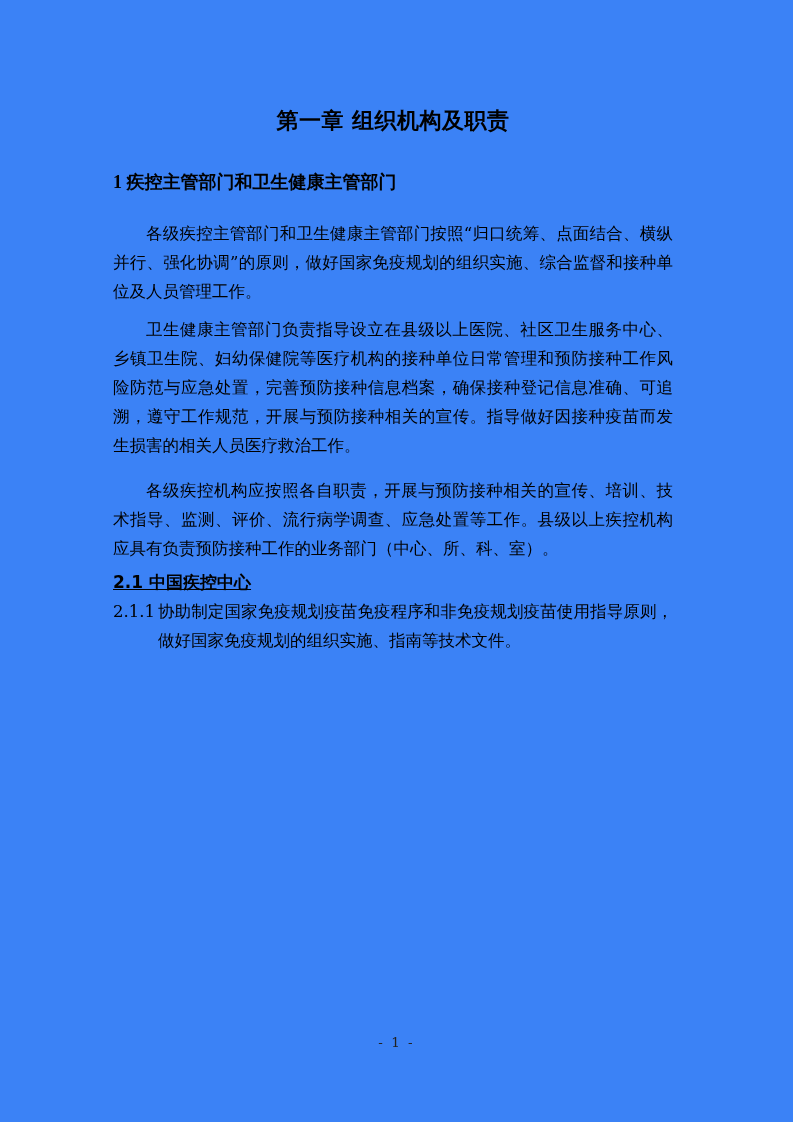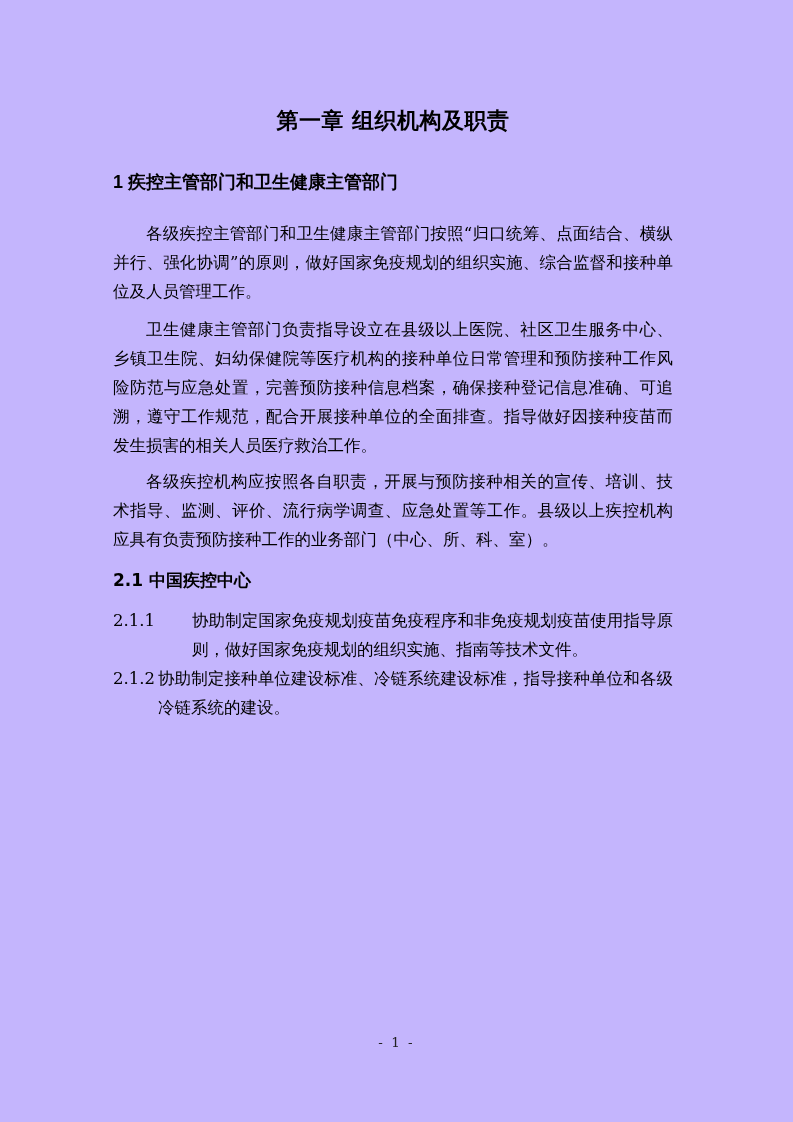--- a/index.html
+++ b/index.html
@@ -5,41 +5,41 @@
   html, body {
     margin: 0;
     padding: 0;
     background: #ffffff;
   }
   .page {
     position: relative;
     width: 793px;
     height: 1122px;
     margin: 0 auto;
-    background: #c4b5fd;
+    background: #3b82f6;
     color: #111111;
     box-sizing: border-box;
     padding: 106px 120px 0 113px;
     font-family: "DejaVu Serif", "Liberation Serif", serif;
     font-size: 16.5px;
     line-height: 29px;
     overflow: hidden;
   }
   .chapter-title {
     margin: 0;
     font-family: "DejaVu Sans", "Liberation Sans", sans-serif;
     font-weight: bold;
     font-size: 22px;
     line-height: 30px;
     text-align: center;
     color: #000000;
     letter-spacing: 0.5px;
   }
   .sec-heading {
-    font-family: Liberation Sans, sans-serif;
+    font-family: Liberation Serif, serif;
     font-weight: bold;
     font-size: 18px;
     line-height: 28px;
     color: #000000;
     margin: 0;
   }
   .subsec-heading {
     font-family: "DejaVu Sans", "Liberation Sans", sans-serif;
     font-weight: bold;
     font-size: 17px;
@@ -64,26 +64,26 @@
     width: 45px;
   }
   .li-text {
     flex: 1 1 auto;
     text-align: justify;
   }
   
   .mt32 { margin-top: 32px; }
   .mt28 { margin-top: 23px; }
   .mt26 { margin-top: 26px; }
-  .mt16 { margin-top: 8px; font-family: Liberation Mono, monospace; }
+  .mt16 { margin-top: 16px; }
   .mt10 { margin-top: 10px; }
   .mt9  { margin-top: 9px; }
-  .mt5  { margin-top: 11px; }
+  .mt5  { margin-top: 5px; text-decoration: underline; }
   .mt4  { margin-top: 4px; }
-  .mt1  { margin-top: 12px; gap: 34px; }
+  .mt1  { margin-top: 1px; }
   .page-footer {
     position: absolute;
     left: 0;
     top: 1033px;
     width: 793px;
     text-align: center;
     font-family: "DejaVu Serif", "Liberation Serif", serif;
     font-size: 13.5px;
     line-height: 18px;
     color: #222222;
@@ -95,33 +95,29 @@
 
 <div class="page">
 
   <h1 class="chapter-title">第一章 组织机构及职责</h1>
 
   <h2 class="sec-heading mt32">1 疾控主管部门和卫生健康主管部门</h2>
 
   <p class="body-para mt28">各级疾控主管部门和卫生健康主管部门按照“归口统筹、点面结合、横纵并行、强化协调”的原则，做好国家免疫规划的组织实施、综合监督和接种单位及人员管理工作。</p>
 
 
-  <p class="body-para mt9">卫生健康主管部门负责指导设立在县级以上医院、社区卫生服务中心、乡镇卫生院、妇幼保健院等医疗机构的接种单位日常管理和预防接种工作风险防范与应急处置，完善预防接种信息档案，确保接种登记信息准确、可追溯，遵守工作规范，配合开展接种单位的全面排查。指导做好因接种疫苗而发生损害的相关人员医疗救治工作。</p>
+  <p class="body-para mt9">卫生健康主管部门负责指导设立在县级以上医院、社区卫生服务中心、乡镇卫生院、妇幼保健院等医疗机构的接种单位日常管理和预防接种工作风险防范与应急处置，完善预防接种信息档案，确保接种登记信息准确、可追溯，遵守工作规范，开展与预防接种相关的宣传。指导做好因接种疫苗而发生损害的相关人员医疗救治工作。</p>
 
 
 
   <p class="body-para mt16">各级疾控机构应按照各自职责，开展与预防接种相关的宣传、培训、技术指导、监测、评价、流行病学调查、应急处置等工作。县级以上疾控机构应具有负责预防接种工作的业务部门（中心、所、科、室）。</p>
 
   <h3 class="subsec-heading mt5">2.1 中国疾控中心</h3>
 
   <div class="list-item mt1">
     <span class="li-num">2.1.1</span>
     <span class="li-text">协助制定国家免疫规划疫苗免疫程序和非免疫规划疫苗使用指导原则，做好国家免疫规划的组织实施、指南等技术文件。</span>
   </div>
 
-  <div class="list-item">
-    <span class="li-num">2.1.2</span>
-    <span class="li-text">协助制定接种单位建设标准、冷链系统建设标准，指导接种单位和各级冷链系统的建设。</span>
-  </div>
 
   <div class="page-footer">- 1 -</div>
 
 </div>
 
 </body></html>

